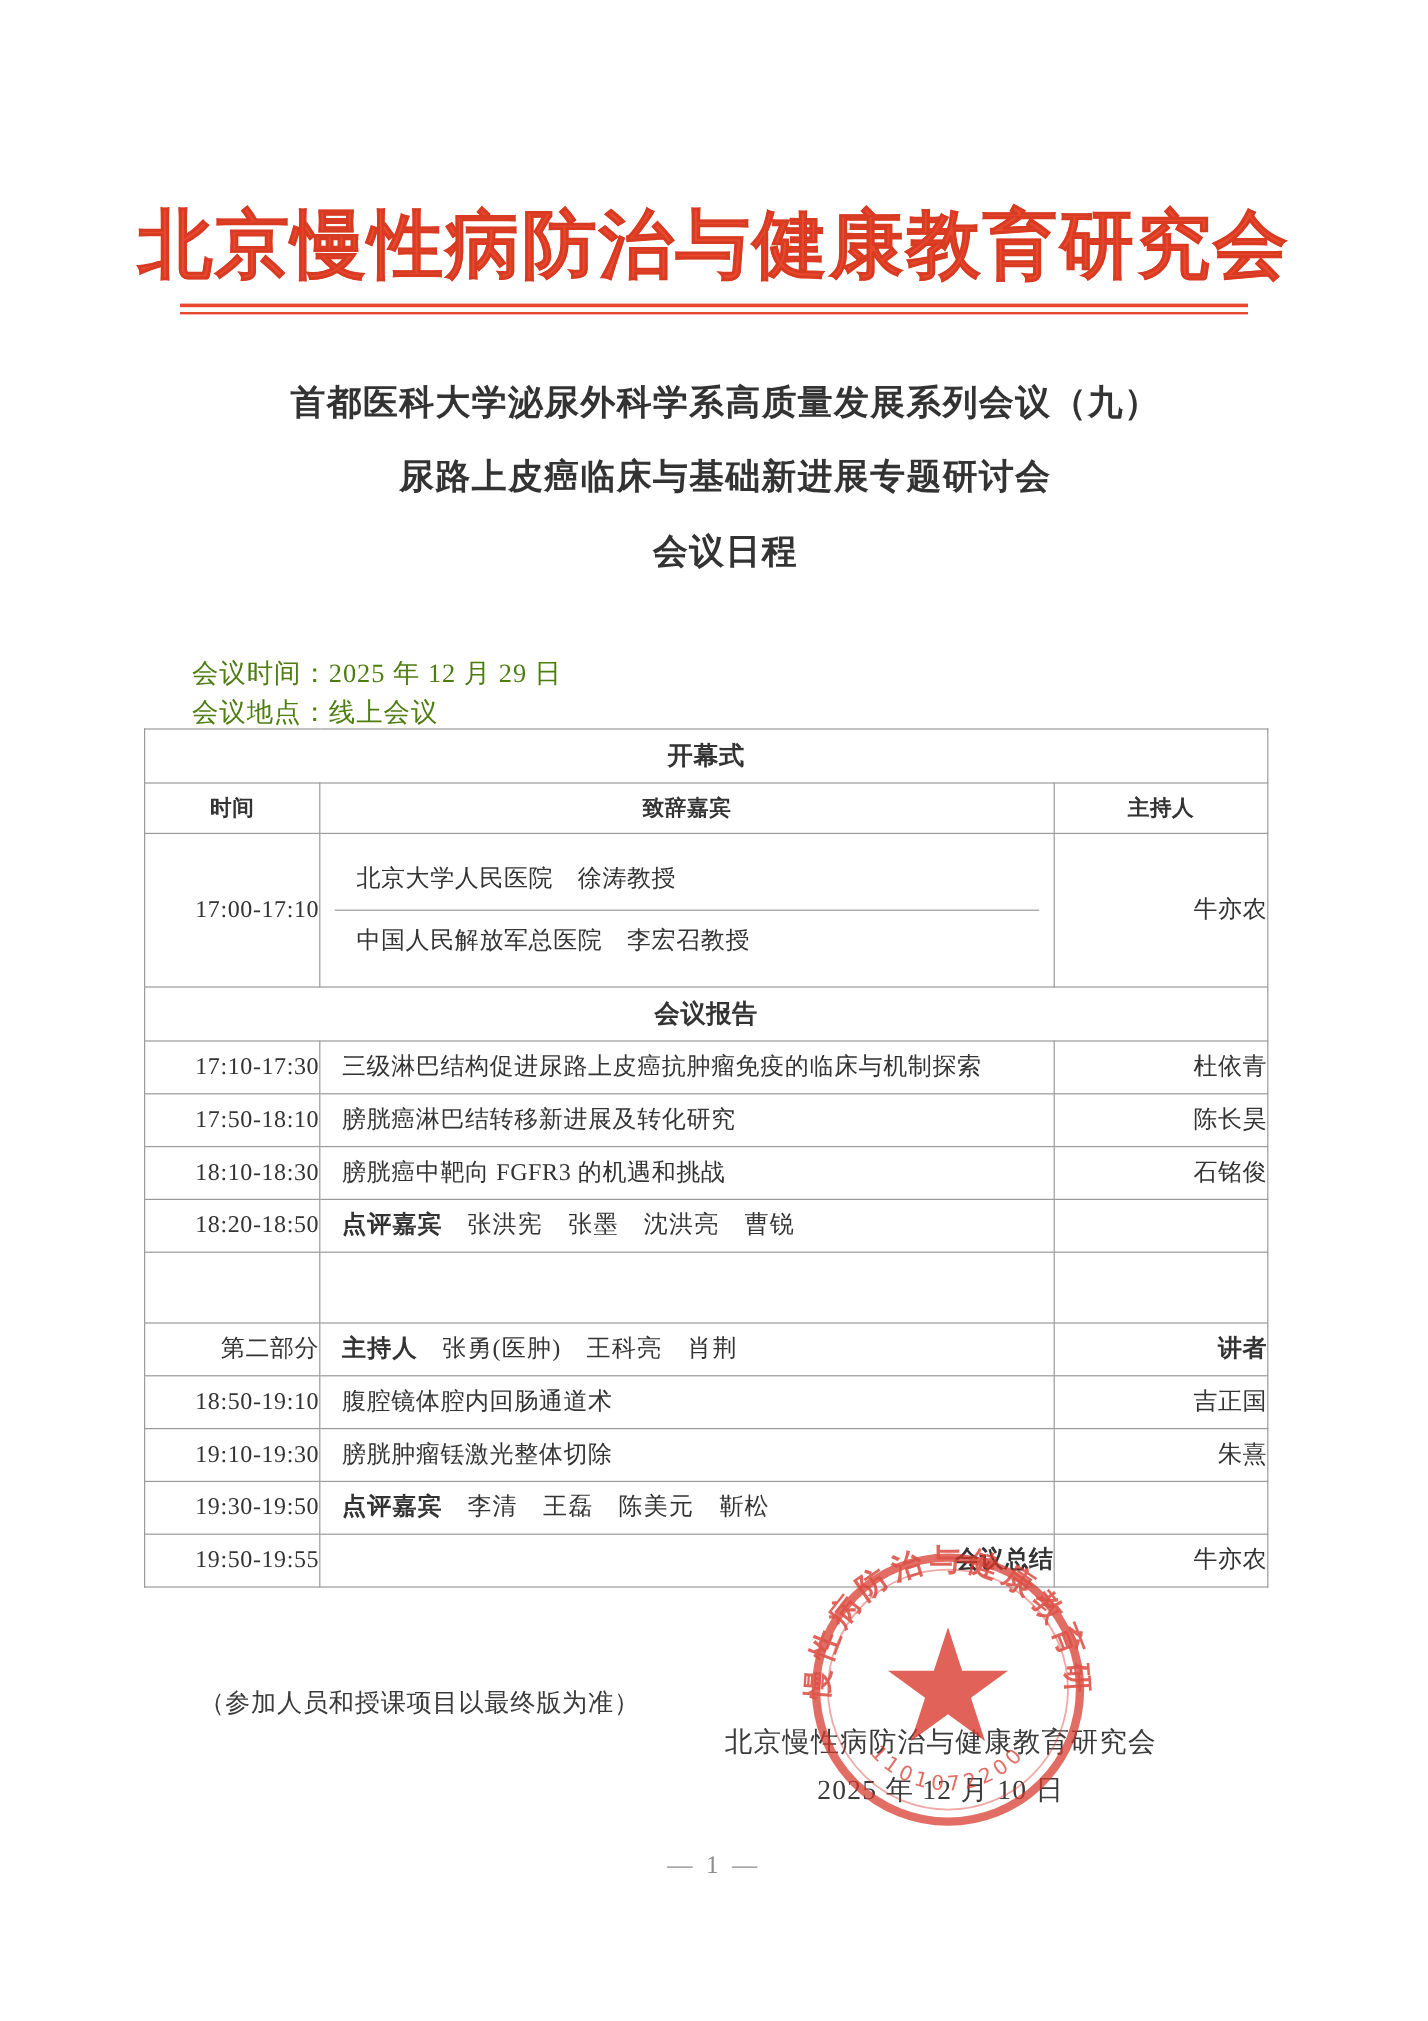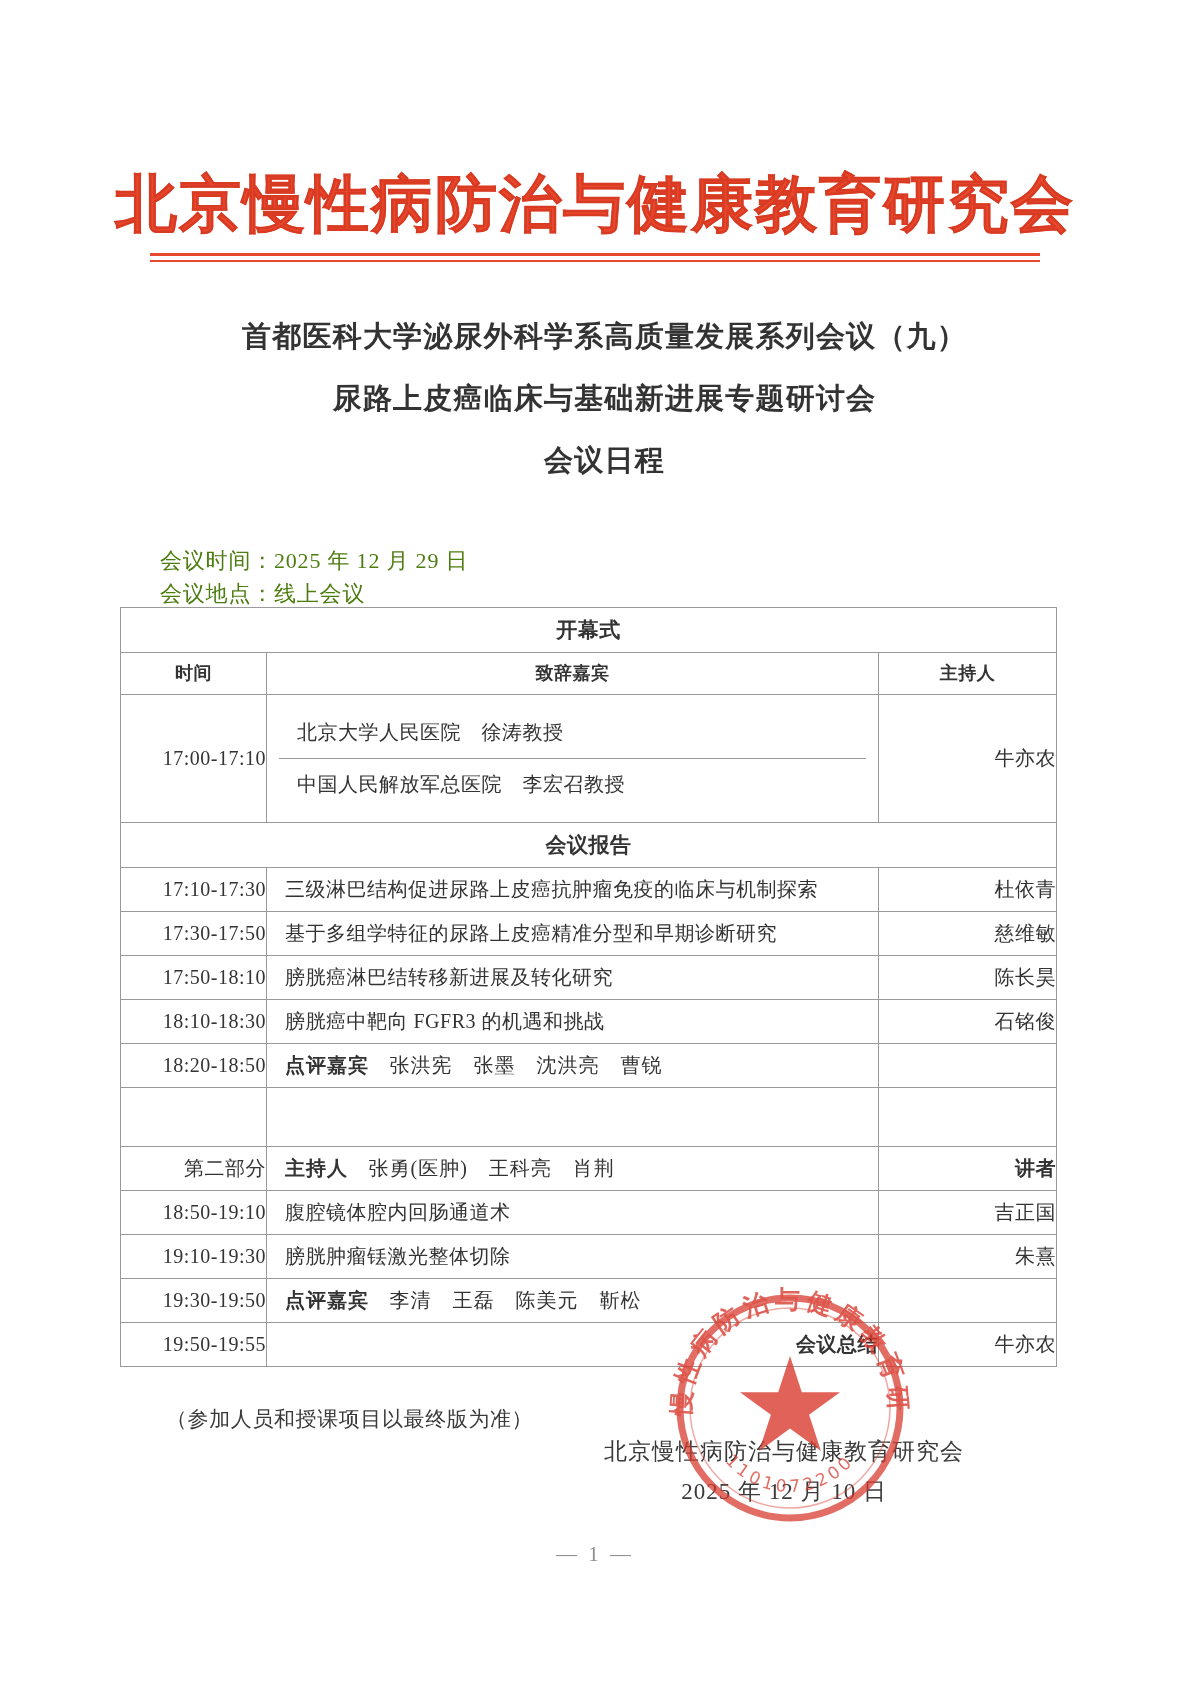--- a/index.html
+++ b/index.html
@@ -233,25 +233,20 @@
 
         <tr class="row-section">
           <td colspan="3">会议报告</td>
         </tr>
 
 
         <tr>
           <td class="cell-center">17:10-17:30</td>
           <td class="cell-left">三级淋巴结构促进尿路上皮癌抗肿瘤免疫的临床与机制探索</td>
           <td class="cell-center">杜依青</td>
-        </tr>
-        <tr>
-          <td class="cell-center">17:30-17:50</td>
-          <td class="cell-left">基于多组学特征的尿路上皮癌精准分型和早期诊断研究</td>
-          <td class="cell-center">慈维敏</td>
         </tr>
         <tr>
           <td class="cell-center">17:50-18:10</td>
           <td class="cell-left">膀胱癌淋巴结转移新进展及转化研究</td>
           <td class="cell-center">陈长昊</td>
         </tr>
         <tr>
           <td class="cell-center">18:10-18:30</td>
           <td class="cell-left">膀胱癌中靶向 FGFR3 的机遇和挑战</td>
           <td class="cell-center">石铭俊</td>

